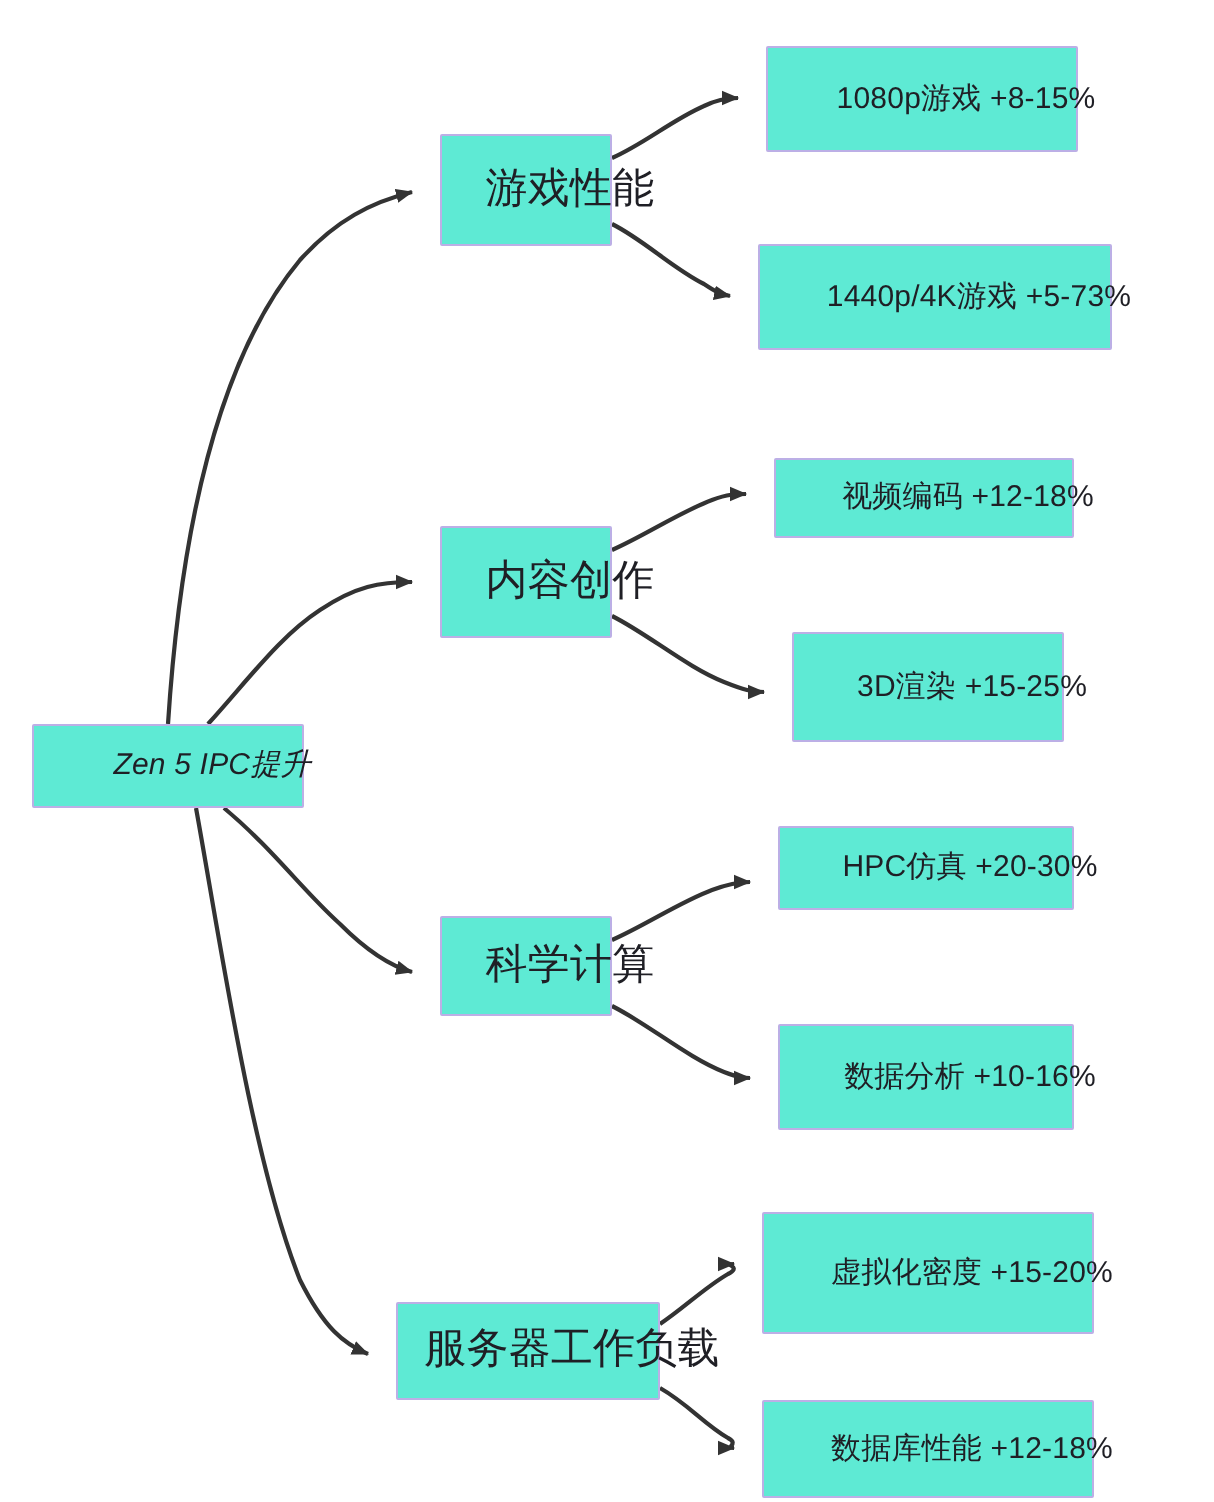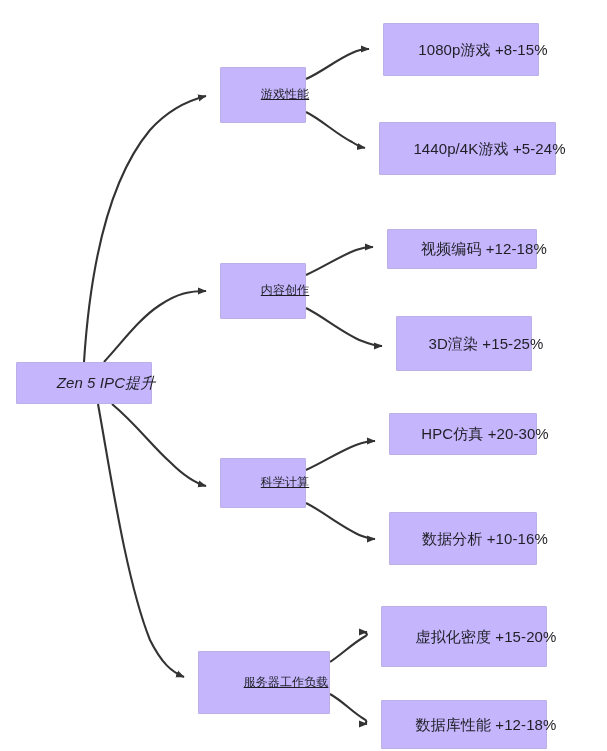--- a/index.html
+++ b/index.html
@@ -25,38 +25,38 @@
     height: 751px;
   }
   .edge-path {
     fill: none;
     stroke: #333333;
     stroke-width: 2.1px;
   }
   .node {
     position: absolute;
     box-sizing: border-box;
-    background: #c4b5fd;
+    background: #5eead4;
     border: 1.3px solid #BCAFE6;
     border-radius: 1px;
     display: flex;
     align-items: center;
     justify-content: center;
     color: #1f1f25;
     font-size: 15px;
     line-height: 1.15;
     white-space: nowrap;
     letter-spacing: 0.1px;
     padding-left: 44px;
   }
   .node-label {
     display: block;
   }
   .node-root { font-size: 15px; }
-  .node-branch { font-size: 12px; text-decoration: underline; }
+  .node-branch { font-size: 21px; }
   .node-leaf { font-size: 15px; }
 </style>
 </head>
 <body>
 
 <div id="chart-root">
 
   <svg id="edge-layer" viewBox="0 0 607 751" width="607" height="751" xmlns="http://www.w3.org/2000/svg">
     <defs>
       <marker id="arrow-head" markerWidth="9" markerHeight="9" refX="8" refY="4.2" orient="auto" markerUnits="userSpaceOnUse">
@@ -83,41 +83,41 @@
       <div class="node node-root" style="left: 16px; top: 362px; width: 136px; height: 42px; font-style: italic;">
         <span class="node-label">Zen 5 IPC提升</span>
       </div>
       <div class="node node-branch" style="left: 220px; top: 67px; width: 86px; height: 56px;">
         <span class="node-label">游戏性能</span>
       </div>
       <div class="node node-leaf" style="left: 383px; top: 23px; width: 156px; height: 53px;">
         <span class="node-label">1080p游戏 +8-15%</span>
       </div>
       <div class="node node-leaf" style="left: 379px; top: 122px; width: 177px; height: 53px;">
-        <span class="node-label">1440p/4K游戏 +5-24%</span>
+        <span class="node-label">1440p/4K游戏 +5-73%</span>
       </div>
       <div class="node node-branch" style="left: 220px; top: 263px; width: 86px; height: 56px;">
         <span class="node-label">内容创作</span>
       </div>
       <div class="node node-leaf" style="left: 387px; top: 229px; width: 150px; height: 40px;">
         <span class="node-label">视频编码 +12-18%</span>
       </div>
       <div class="node node-leaf" style="left: 396px; top: 316px; width: 136px; height: 55px;">
         <span class="node-label">3D渲染 +15-25%</span>
       </div>
       <div class="node node-branch" style="left: 220px; top: 458px; width: 86px; height: 50px;">
         <span class="node-label">科学计算</span>
       </div>
       <div class="node node-leaf" style="left: 389px; top: 413px; width: 148px; height: 42px;">
         <span class="node-label">HPC仿真 +20-30%</span>
       </div>
       <div class="node node-leaf" style="left: 389px; top: 512px; width: 148px; height: 53px;">
         <span class="node-label">数据分析 +10-16%</span>
       </div>
-      <div class="node node-branch" style="left: 198px; top: 651px; width: 132px; height: 63px;">
+      <div class="node node-branch" style="left: 198px; top: 651px; width: 132px; height: 49px;">
         <span class="node-label">服务器工作负载</span>
       </div>
       <div class="node node-leaf" style="left: 381px; top: 606px; width: 166px; height: 61px;">
         <span class="node-label">虚拟化密度 +15-20%</span>
       </div>
       <div class="node node-leaf" style="left: 381px; top: 700px; width: 166px; height: 49px;">
         <span class="node-label">数据库性能 +12-18%</span>
       </div>
     </div>
 

